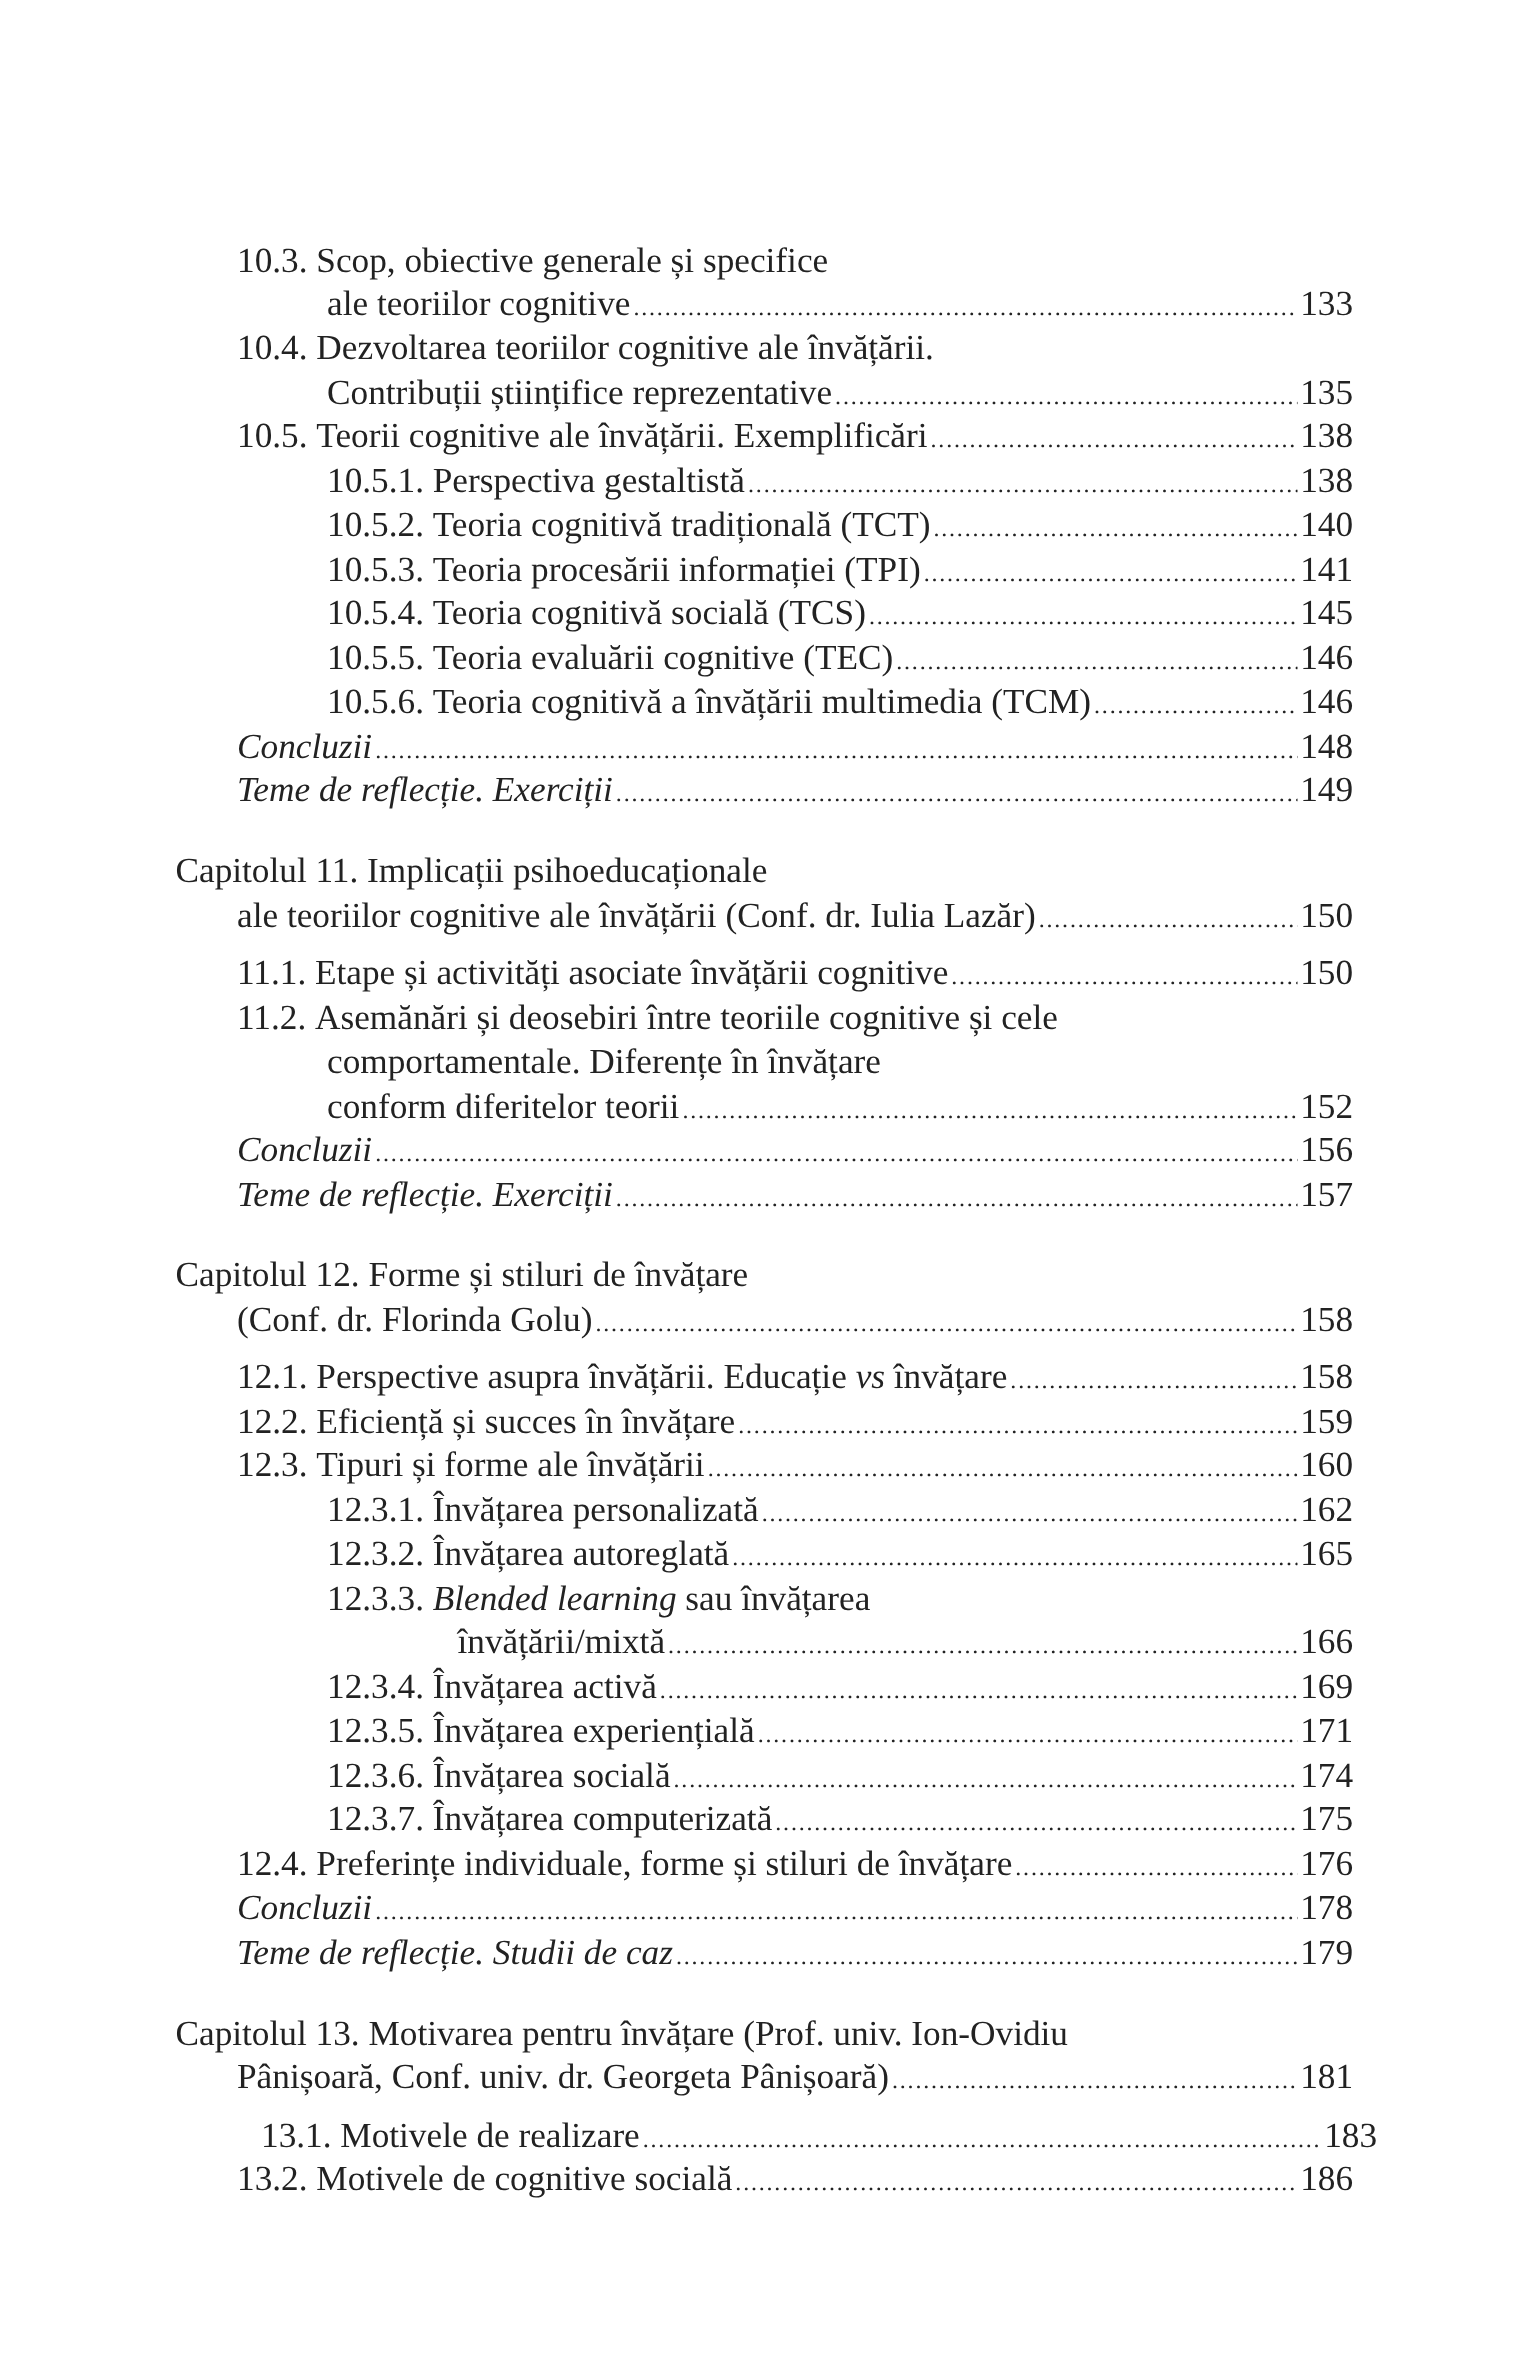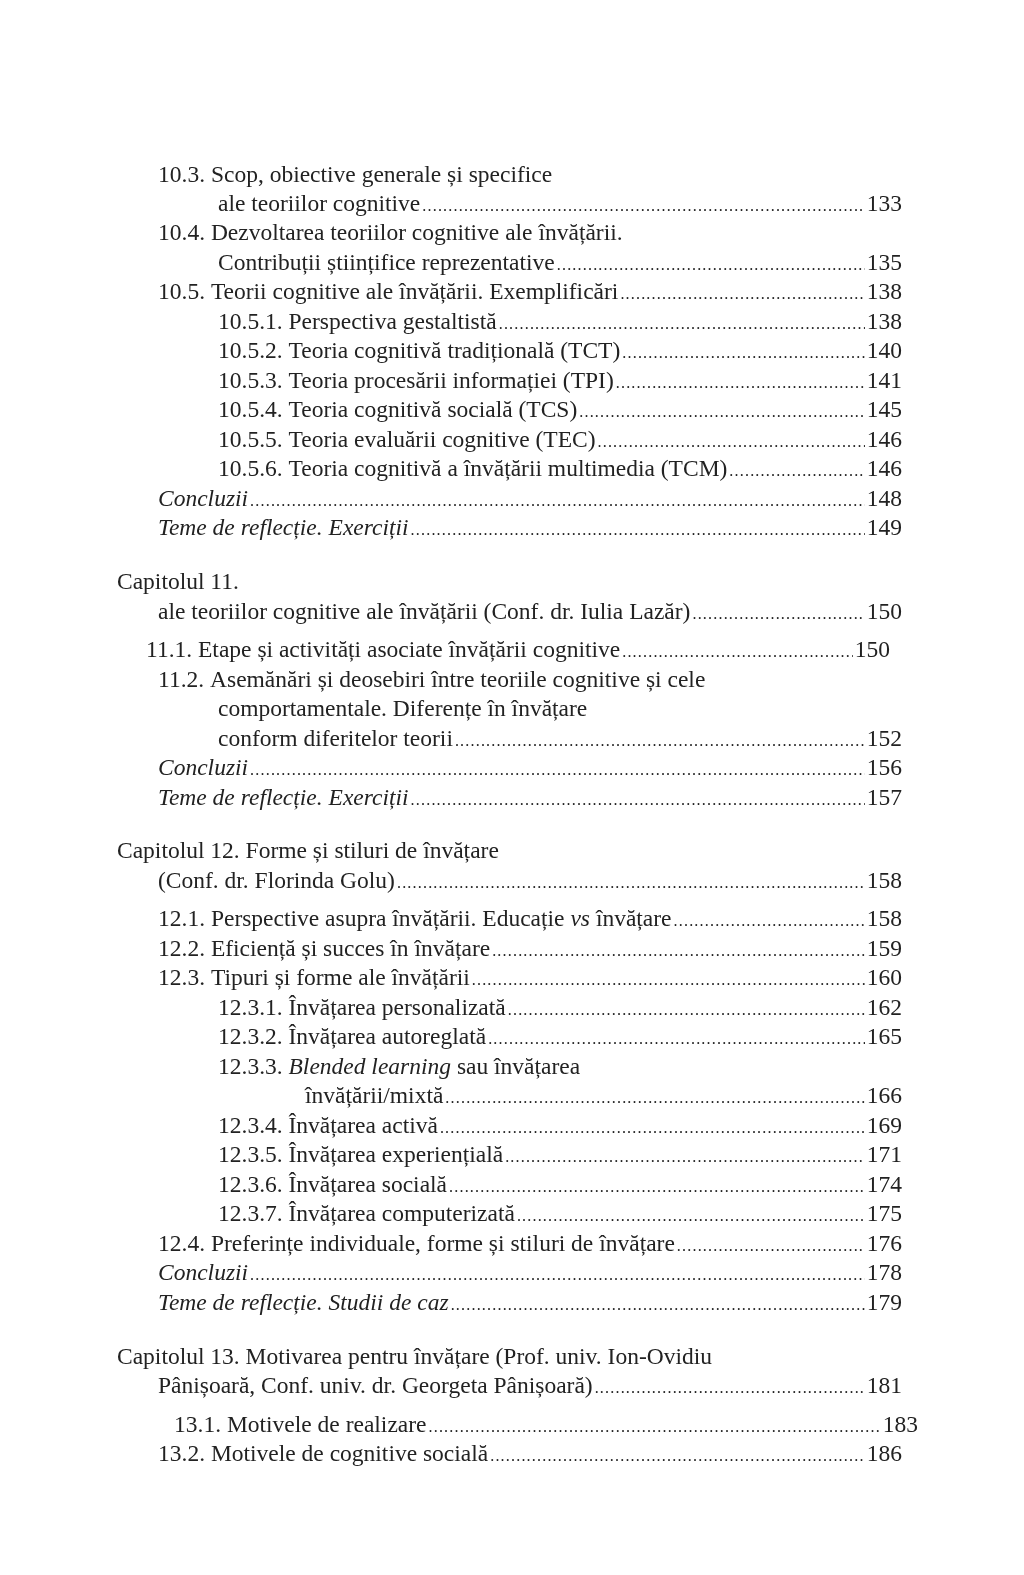--- a/index.html
+++ b/index.html
@@ -112,31 +112,32 @@
     <div class="toc-line" style="top: 492px;">
       <div class="inner" style="left: 158px; width: 744px;">
         <span class="text italic">Teme de reflecție. Exerciții</span>
         <span class="leader">........................................................................................................................................................................................................</span>
         <span class="page-num">149</span>
       </div>
     </div>
     <div class="toc-line" style="top: 546px;">
       <div class="inner" style="left: 117px;">
         <span class="text">Capitolul 11. </span>
+        <span class="text">Implicații psihoeducaționale</span>
       </div>
     </div>
     <div class="toc-line" style="top: 576px;">
       <div class="inner" style="left: 158px; width: 744px;">
         <span class="text">ale teoriilor cognitive ale învățării (Conf. dr. Iulia Lazăr)</span>
         <span class="leader">........................................................................................................................................................................................................</span>
         <span class="page-num">150</span>
       </div>
     </div>
     <div class="toc-line" style="top: 614px;">
-      <div class="inner" style="left: 146px; width: 744px; text-align: center;">
+      <div class="inner" style="left: 158px; width: 744px; text-align: center;">
         <span class="text">11.1. </span>
         <span class="text">Etape și activități asociate învățării cognitive</span>
         <span class="leader">........................................................................................................................................................................................................</span>
         <span class="page-num">150</span>
       </div>
     </div>
     <div class="toc-line" style="top: 644px;">
       <div class="inner" style="left: 158px;">
         <span class="text">11.2. </span>
         <span class="text">Asemănări și deosebiri între teoriile cognitive și cele</span>

